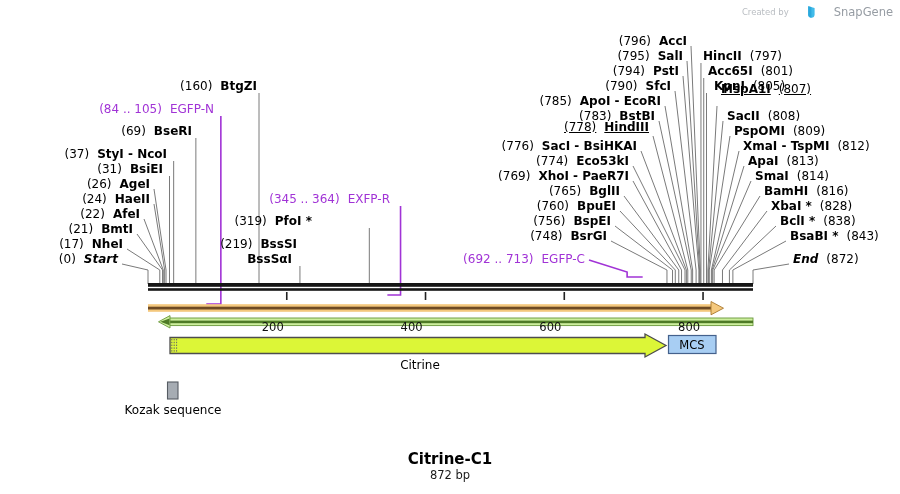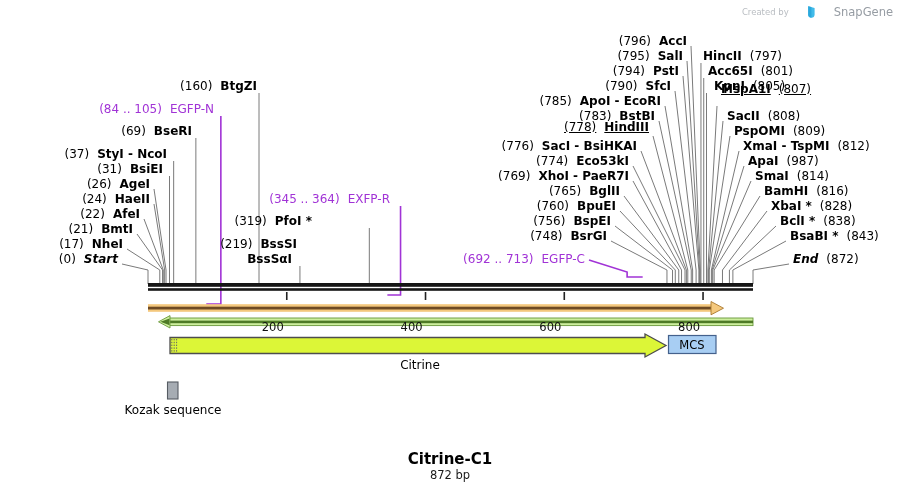--- a/index.html
+++ b/index.html
@@ -120,21 +120,21 @@
       <div class="site" style="left: 616px; top: 200px; transform: translateX(-100%);"><span>(760)</span><span class="b gap">BpuEI</span></div>
       <div class="site" style="left: 611px; top: 215px; transform: translateX(-100%);"><span>(756)</span><span class="b gap">BspEI</span></div>
       <div class="site" style="left: 607px; top: 230px; transform: translateX(-100%);"><span>(748)</span><span class="b gap">BsrGI</span></div>
       <div class="site" style="left: 703px; top: 50px;"><span class="b">HincII</span><span class="gap">(797)</span></div>
       <div class="site" style="left: 708px; top: 65px;"><span class="b">Acc65I</span><span class="gap">(801)</span></div>
       <div class="site" style="left: 714px; top: 80px;"><span class="b">KpnI</span><span class="gap">(805)</span></div>
       <div class="site" style="left: 721px; top: 83px; text-decoration: underline;"><span class="b">MspA1I</span><span class="gap">(807)</span></div>
       <div class="site" style="left: 727px; top: 110px;"><span class="b">SacII</span><span class="gap">(808)</span></div>
       <div class="site" style="left: 734px; top: 125px;"><span class="b">PspOMI</span><span class="gap">(809)</span></div>
       <div class="site" style="left: 743px; top: 140px;"><span class="b">XmaI - TspMI</span><span class="gap">(812)</span></div>
-      <div class="site" style="left: 748px; top: 155px;"><span class="b">ApaI</span><span class="gap">(987)</span></div>
+      <div class="site" style="left: 748px; top: 155px;"><span class="b">ApaI</span><span class="gap">(813)</span></div>
       <div class="site" style="left: 755px; top: 170px;"><span class="b">SmaI</span><span class="gap">(814)</span></div>
       <div class="site" style="left: 764px; top: 185px;"><span class="b">BamHI</span><span class="gap">(816)</span></div>
       <div class="site" style="left: 771px; top: 200px;"><span class="b">XbaI *</span><span class="gap">(828)</span></div>
       <div class="site" style="left: 780px; top: 215px;"><span class="b">BclI *</span><span class="gap">(838)</span></div>
       <div class="site" style="left: 790px; top: 230px;"><span class="b">BsaBI *</span><span class="gap">(843)</span></div>
       <div class="site" style="left: 793px; top: 253px;"><span class="b i">End</span><span class="gap">(872)</span></div>
       <div class="ruler-num" style="left: 283.761px; top: 291px;">200</div>
       <div class="ruler-num" style="left: 422.523px; top: 291px;">400</div>
       <div class="ruler-num" style="left: 561.284px; top: 291px;">600</div>
       <div class="ruler-num" style="left: 700.046px; top: 291px;">800</div>

